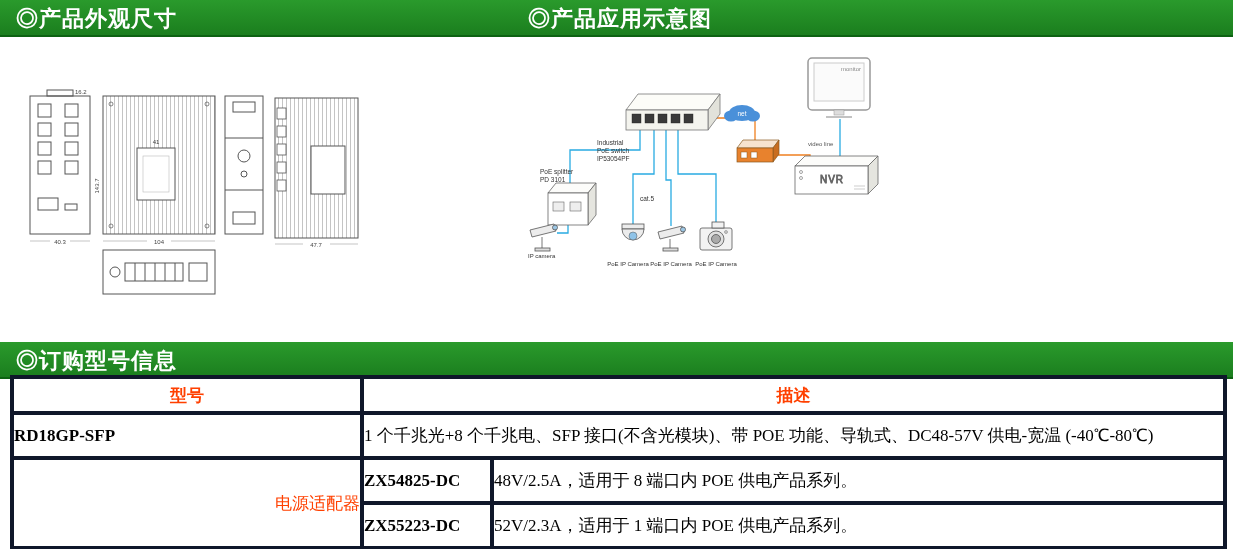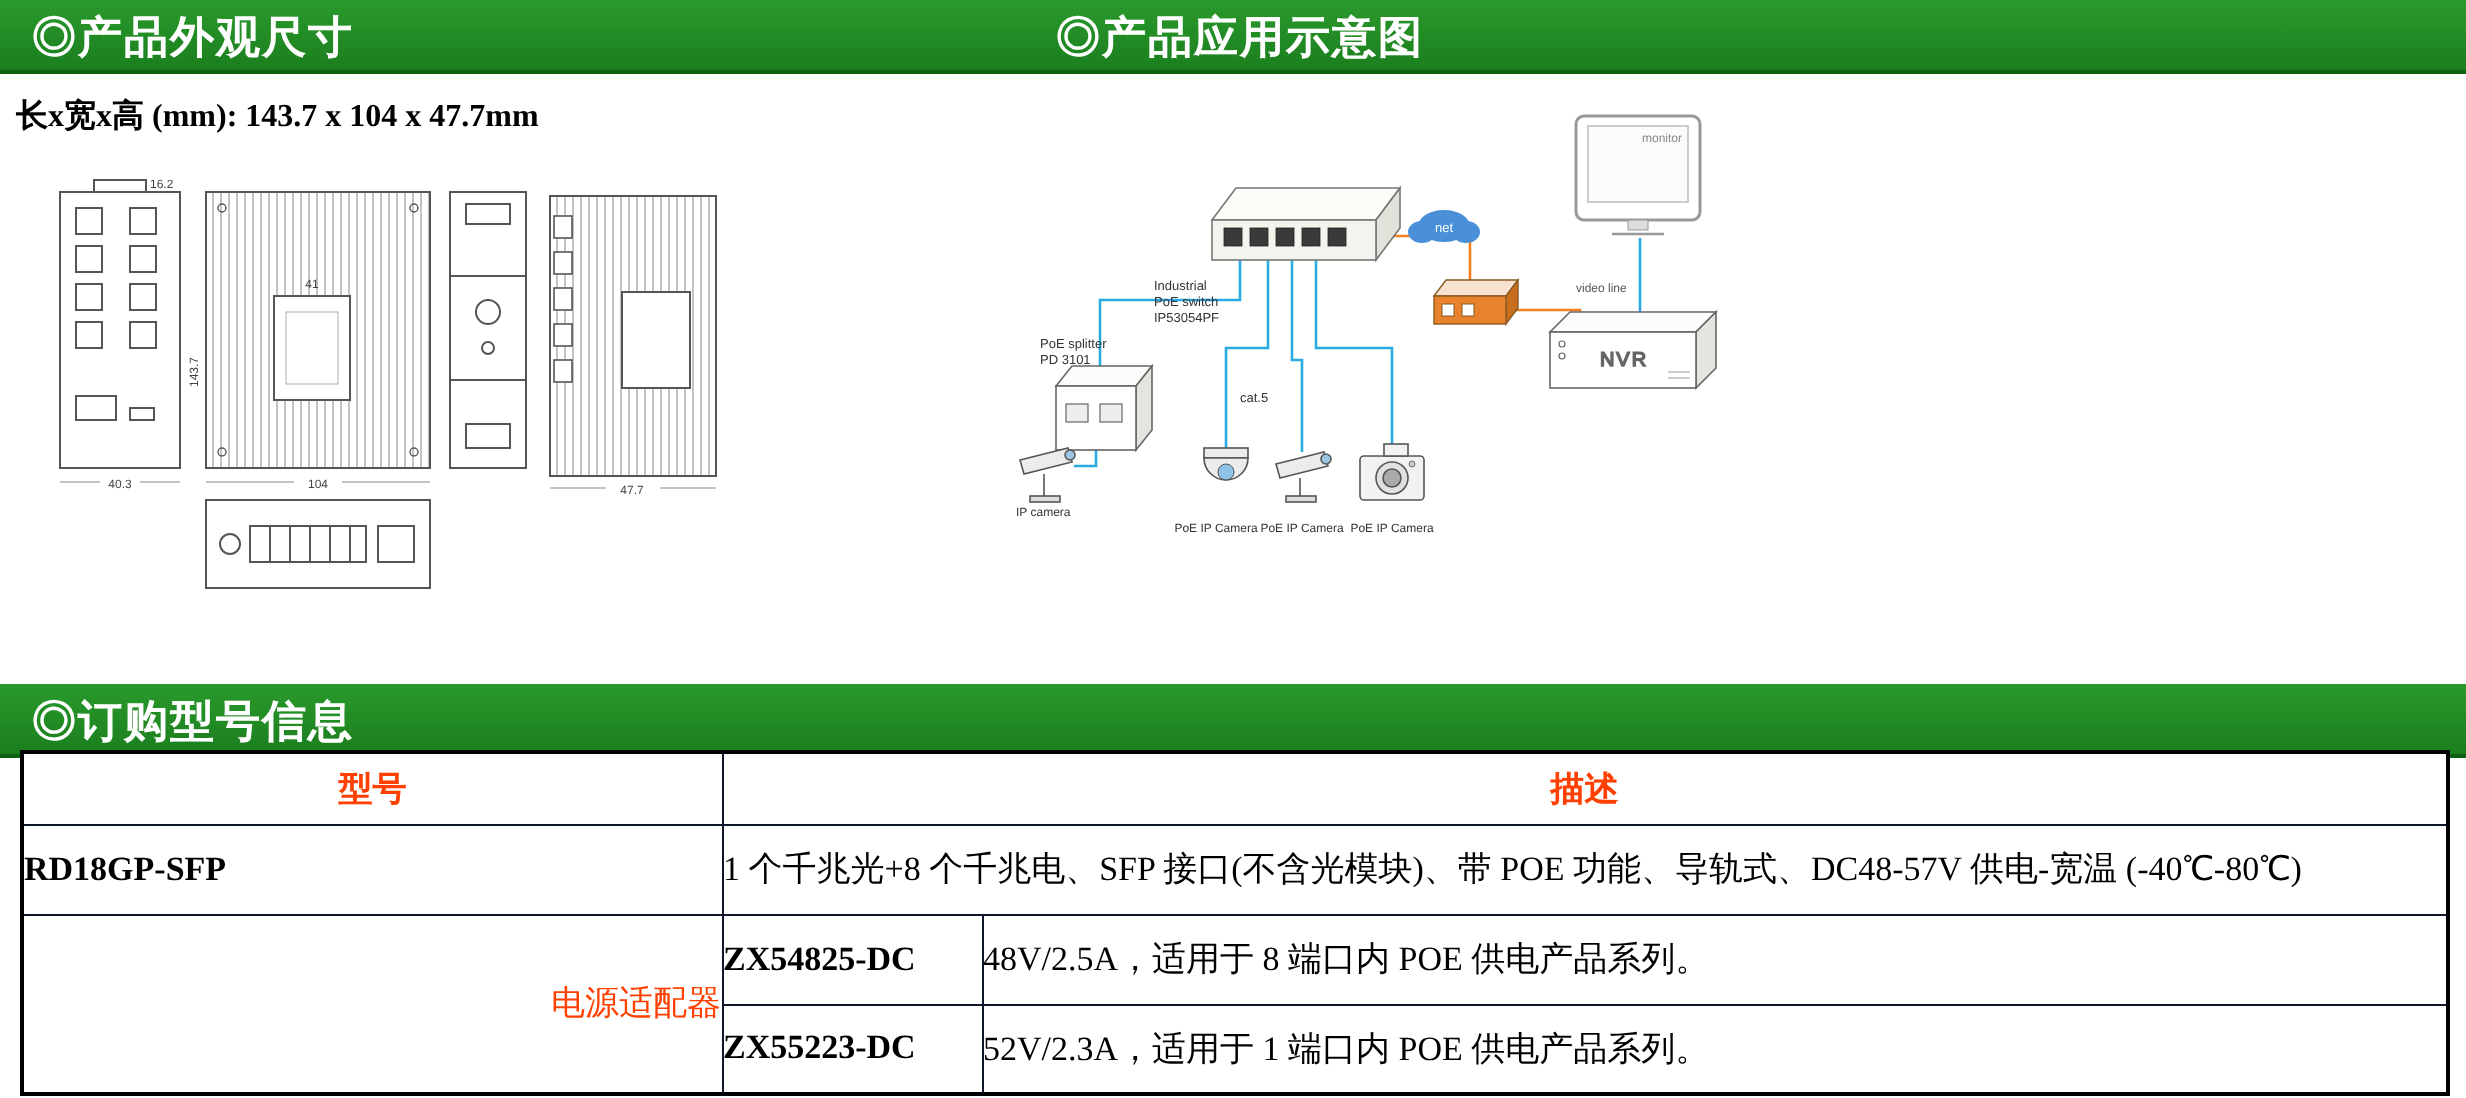--- a/index.html
+++ b/index.html
@@ -14,49 +14,48 @@
   .bar-mid { top:312px;margin-top:30px; }
   .bar-title { position:absolute; top:4px; color:#ffffff; font-weight:bold;
     font-size:22px; letter-spacing:1px; white-space:nowrap; }
   .bt1 { left:16px; }
   .bt2 { left:528px; }
 
   .dims-line { position:absolute; top:48px; left:8px; font-size:16px;
     font-weight:bold; color:#000; }
 
   .drawings { position:absolute; left:25px; top:86px; width:345px; height:218px; }
-  .app-diagram { position:absolute; left:500px; top:52px; width:390px; height:255px; }
+  .app-diagram { position:absolute; left:520px; top:52px; width:390px; height:255px; }
 
   svg text { font-family:"Liberation Sans", sans-serif; fill:#333; }
   .dim-text { fill:#444; font-size:6px; }
   .tiny { font-size:6px; }
   .tiny2 { font-size:6.5px; }
 
   .order-table { position:absolute; top:375px; left:10px; width:1213px;
     border-collapse:collapse; table-layout:fixed; border:2px solid #000;
     font-size:17px; color:#000; background:#fff; }
-  .order-table th, .order-table td { border:1px solid #0f172a; vertical-align:middle; }
+  .order-table th, .order-table td { border:4px solid #0f172a; vertical-align:middle; }
   .order-table th { height:36px; font-weight:bold; text-align:center; }
   .order-table td { height:45px; }
   .red { color:#ff4000; }
   .model-cell { font-weight:bold; text-align:left; }
   .group-cell { text-align:right; }
   .desc-cell { text-align:left; padding-right:8px; }
 </style>
 </head>
 <body>
 
 <div class="page">
 
   <div class="green-bar bar-top">
     <span class="bar-title bt2">◎产品应用示意图</span>
     <span class="bar-title bt1">◎产品外观尺寸</span>
   </div>
 
-  <div class="dims-line">长x宽x高 (mm): 143.7 x 104 x 47.7mm</div>
 
   <div class="drawings">
     <svg width="345" height="218" viewBox="0 0 345 218">
       <defs>
         <pattern id="fins" width="4" height="8" patternUnits="userSpaceOnUse">
           <rect width="4" height="8" fill="#ffffff"></rect>
           <line x1="1.5" y1="0" x2="1.5" y2="8" stroke="#aaaaaa" stroke-width="0.7"></line>
         </pattern>
       </defs>
 

